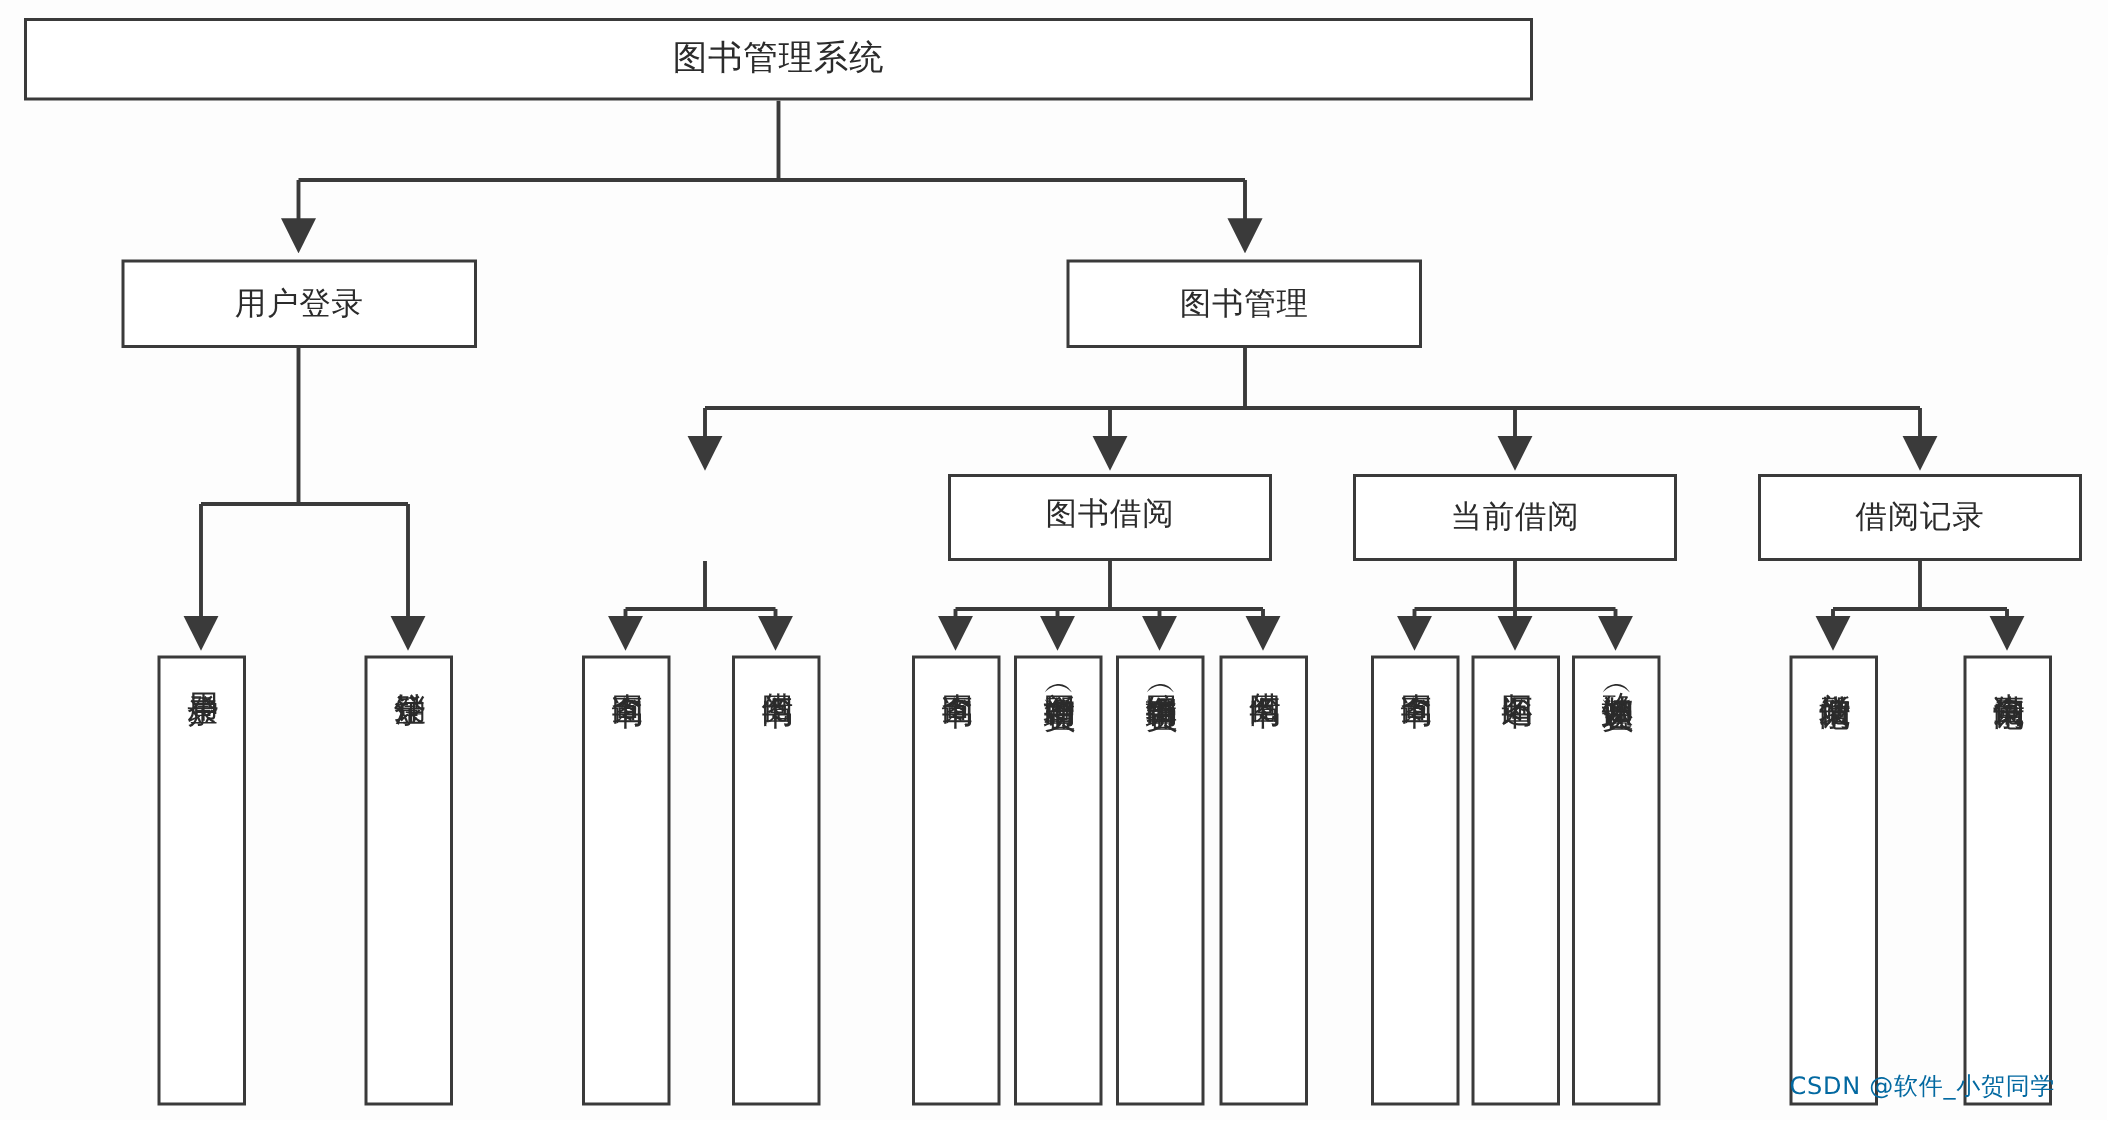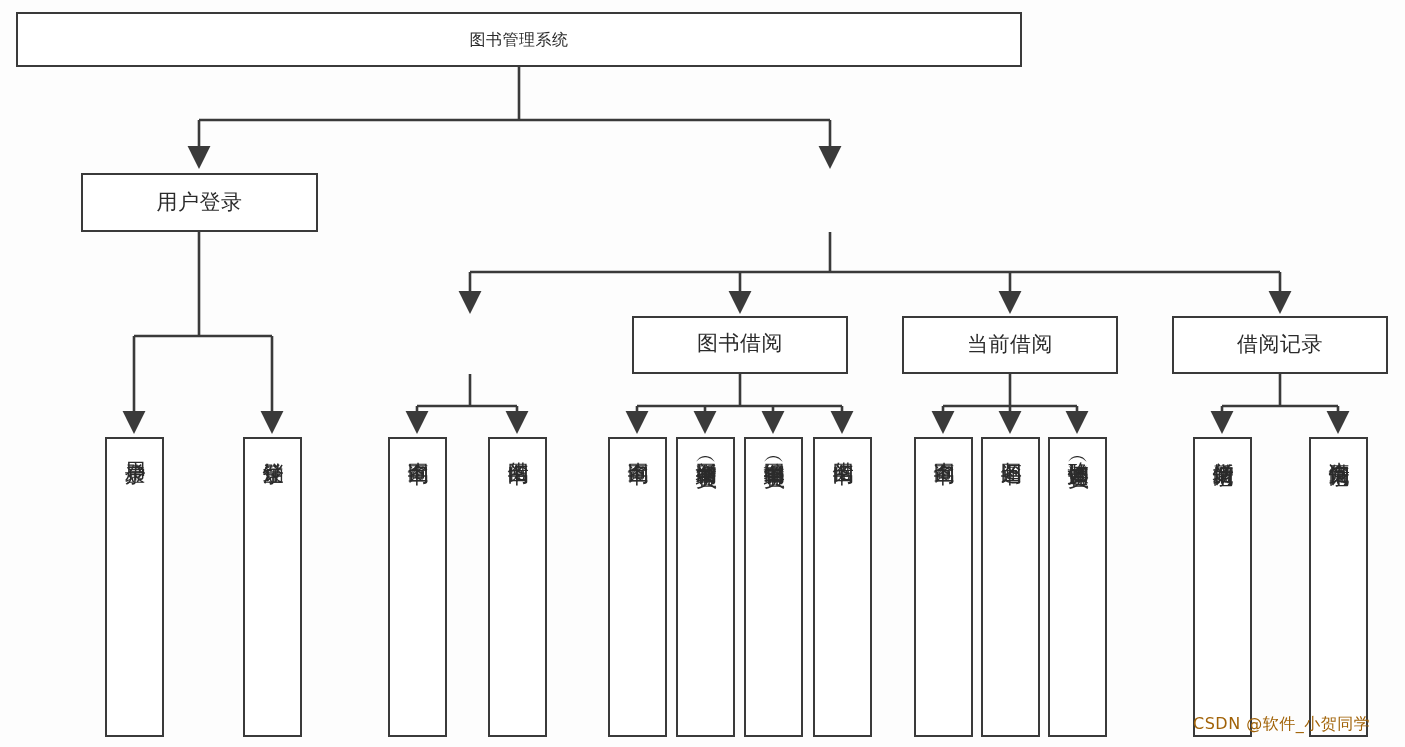--- a/index.html
+++ b/index.html
@@ -32,42 +32,42 @@
     color: #2b2b2b;
     z-index: 2;
   }
   .node-h {
     font-size: 21px;
     letter-spacing: 0.5px;
     line-height: 1.1;
     white-space: nowrap;
   }
   .node-root {
-    font-size: 16px;
+    font-size: 23px;
   }
   .node-v {
     align-items: flex-start;
     justify-content: center;
     padding-top: 6px;
   }
   .vtext {
     writing-mode: vertical-rl;
     text-orientation: upright;
     font-size: 21px;
     line-height: 1.32;
     letter-spacing: 1px;
     text-align: center;
     white-space: nowrap;
   }
   .watermark {
     position: absolute;
     left: 1193px;
     top: 714px;
     font-size: 16px;
-    color: #a16207;
+    color: #0369a1;
     letter-spacing: 0.5px;
     white-space: nowrap;
     z-index: 5;
   }
 </style>
 </head>
 <body>
 
 <div id="canvas">
 
@@ -121,20 +121,23 @@
     </g>
   </svg>
 
   <div class="node node-h node-root" style="left:16px; top:12px; width:1006px; height:55px;">
     <span>图书管理系统</span>
   </div>
 
   <div class="node node-h" style="left:81px; top:173px; width:237px; height:59px;">
     <span>用户登录</span>
   </div>
+  <div class="node node-h" style="left:711px; top:173px; width:237px; height:59px;">
+    <span>图书管理</span>
+  </div>
 
   <div class="node node-h" style="left:632px; top:316px; width:216px; height:58px;font-family:Liberation Mono, monospace;">
     <span>图书借阅</span>
   </div>
   <div class="node node-h" style="left:1172px; top:316px; width:216px; height:58px;">
     <span>借阅记录</span>
   </div>
   <div class="node node-h" style="left:902px; top:316px; width:216px; height:58px;">
     <span>当前借阅</span>
   </div>

